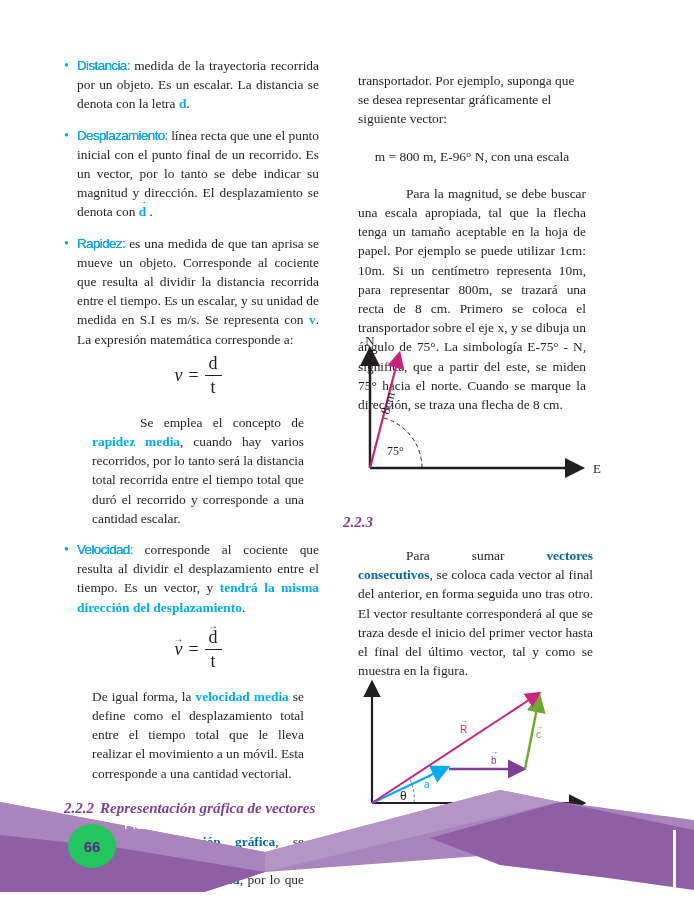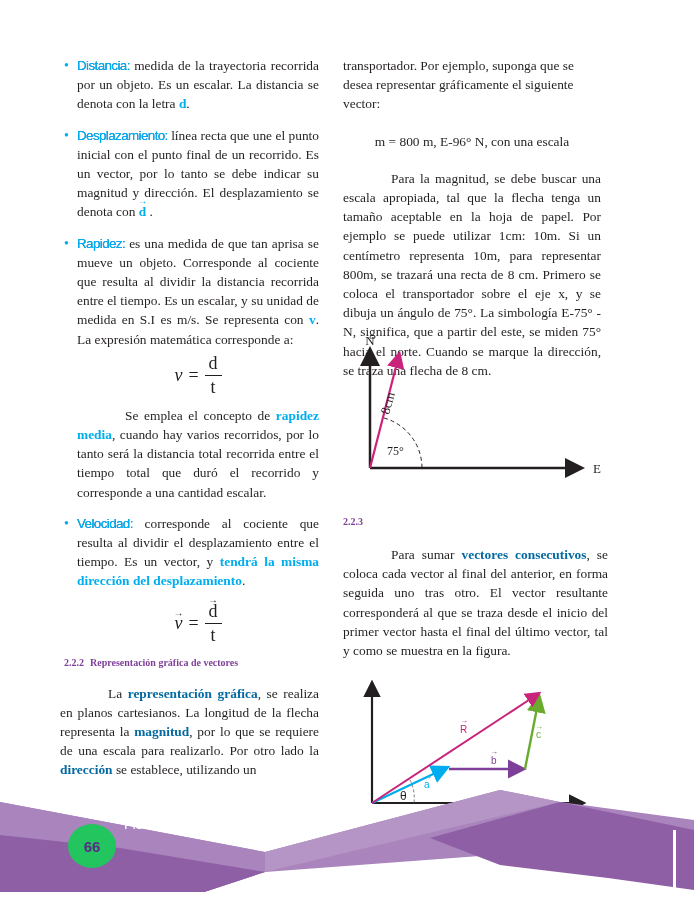--- a/index.html
+++ b/index.html
@@ -6,21 +6,21 @@
   body {
     width: 694px; height: 900px; position: relative; overflow: hidden;
     background: #ffffff;
     font-family: "Liberation Serif", "DejaVu Serif", serif;
     color: #231f20;
   }
   .col { position: absolute; font-size: 13.4px; line-height: 19.2px; }
   .col-left { left: 77px; width: 242px; top: 56px; }
   .col-right { left: 343px; width: 258px; top: 56px; }
   .justify { text-align: justify; }
-  .para { margin: 0; }
+  .para { margin: 15px; }
   .bullet-item { position: relative; padding-left: 0; margin: 0 0 12px 0; }
   .bullet-item .bullet {
     position: absolute; left: -13px; top: 0; color: #00aeef; font-size: 14px;
   }
   .term { color: #00aeef; font-weight: normal; font-family: "Liberation Sans", sans-serif; letter-spacing: -0.6px;
     text-shadow: 0 0 0.6px #1b75bc; }
   .cyan { color: #00aeef; font-weight: bold; }
   .purple { color: #0369a1; font-weight: bold; }
   .vec { position: relative; display: inline-block; }
   .vec::before {
@@ -30,22 +30,22 @@
   .indent { text-indent: 48px; }
   .formula {
     display: flex; align-items: center; justify-content: center; gap: 6px;
     font-size: 18px; margin: 4px 0 8px 0;
   }
   .formula .lhs { font-style: italic; }
   .frac { display: inline-flex; flex-direction: column; align-items: center; }
   .frac .num { padding: 0 4px 2px 4px; border-bottom: 1.2px solid #231f20; line-height: 20px; }
   .frac .den { line-height: 22px; }
   .section-title {
-    color: #7e3f98; font-weight: bold; font-size: 10px; line-height: 18px;
-    display: flex; gap: 6px;
+    color: #7e3f98; font-weight: bold; font-size: 15px; line-height: 18px;
+    display: flex; gap: 6px; font-style: italic;
   }
   .section-title .num { flex: none; }
   .center { text-align: center; }
   .fig { position: absolute; }
   .footer { position: absolute; left: 0; top: 790px; width: 694px; height: 110px; }
   .page-circle {
     position: absolute; left: 68px; top: 824px; width: 48px; height: 44px;
     border-radius: 50%; background: #22c55e;
     display: flex; align-items: center; justify-content: center;
     color: #5b2a86; font-family: "Liberation Sans", sans-serif; font-weight: bold; font-size: 15px;
@@ -97,20 +97,23 @@
 
   <div class="formula" style="margin-top:10px">
     <span class="lhs vec">v</span>
     <span>=</span>
     <span class="frac">
       <span class="num vec">d</span>
       <span class="den">t</span>
     </span>
   </div>
 
+  <p class="para justify" style="margin-bottom:16px">
+    <span>De igual forma, la </span><span class="cyan">velocidad media</span><span> se define como el desplazamiento total entre el tiempo total que le lleva realizar el movimiento a un móvil. Esta corresponde a una cantidad vectorial.</span>
+  </p>
 
   <div class="section-title" style="margin-left:-13px; margin-bottom:12px">
     <span class="num">2.2.2</span>
     <span>Representación gráfica de vectores</span>
   </div>
 
   <p class="para justify indent" style="margin-left:-17px">
     <span>La </span><span class="purple">representación gráfica</span><span>, se realiza en planos cartesianos. La longitud de la flecha representa la </span><span class="purple">magnitud</span><span>, por lo que se requiere de una escala para realizarlo. Por otro lado la </span><span class="purple">dirección</span><span> se establece, utilizando un</span>
   </p>
 </div>

